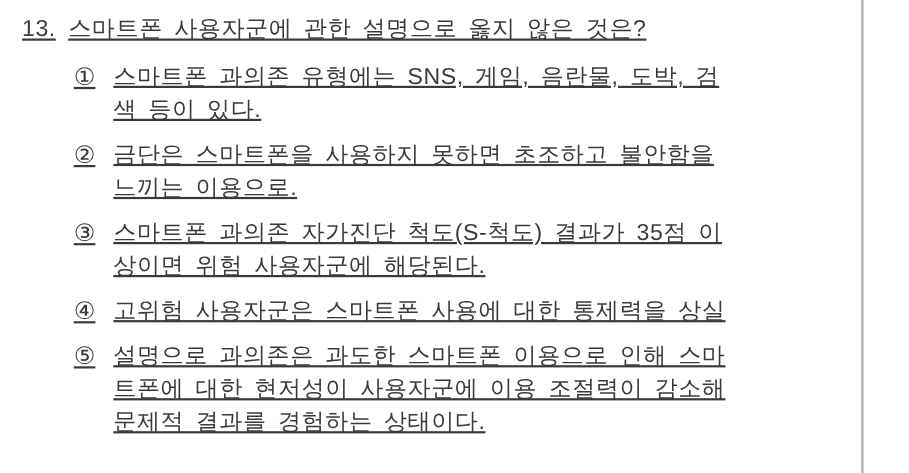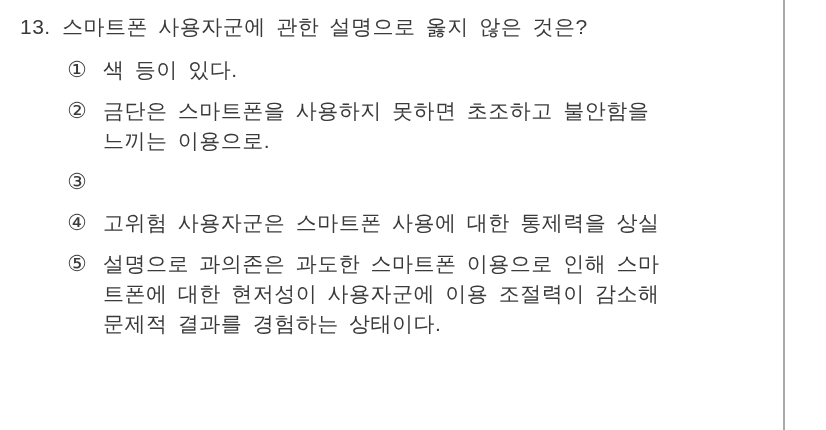--- a/index.html
+++ b/index.html
@@ -12,20 +12,21 @@
   }
   .page {
     position: relative;
     width: 826px;
     height: 430px;
     background: #ffffff;
     color: #3a3a3a;
     font-size: 21px;
     letter-spacing: 0.5px;
     word-spacing: 4px;
+    text-decoration: underline;
   }
   .column-divider {
     position: absolute;
     top: 0;
     bottom: 0;
     left: 783px;
     width: 2px;
     background: #a9a9a9;
   }
   .question-block {
@@ -80,34 +81,39 @@
     <div class="q-row">
       <span class="q-num">13.</span>
       <span class="q-text">스마트폰 사용자군에 관한 설명으로 옳지 않은 것은?</span>
     </div>
 
     <div class="choices">
 
       <div class="choice">
         <span class="marker">①</span>
         <span class="lines">
+          <span class="line">스마트폰 과의존 유형에는 SNS, 게임, 음란물, 도박, 검</span>
           <span class="line">색 등이 있다.</span>
         </span>
       </div>
 
       <div class="choice">
         <span class="marker">②</span>
         <span class="lines">
           <span class="line">금단은 스마트폰을 사용하지 못하면 초조하고 불안함을</span>
           <span class="line">느끼는 이용으로.</span>
         </span>
       </div>
 
       <div class="choice">
         <span class="marker">③</span>
+        <span class="lines">
+          <span class="line">스마트폰 과의존 자가진단 척도(S-척도) 결과가 35점 이</span>
+          <span class="line">상이면 위험 사용자군에 해당된다.</span>
+        </span>
       </div>
 
       <div class="choice">
         <span class="marker">④</span>
         <span class="lines">
           <span class="line">고위험 사용자군은 스마트폰 사용에 대한 통제력을 상실</span>
         </span>
       </div>
 
       <div class="choice">

